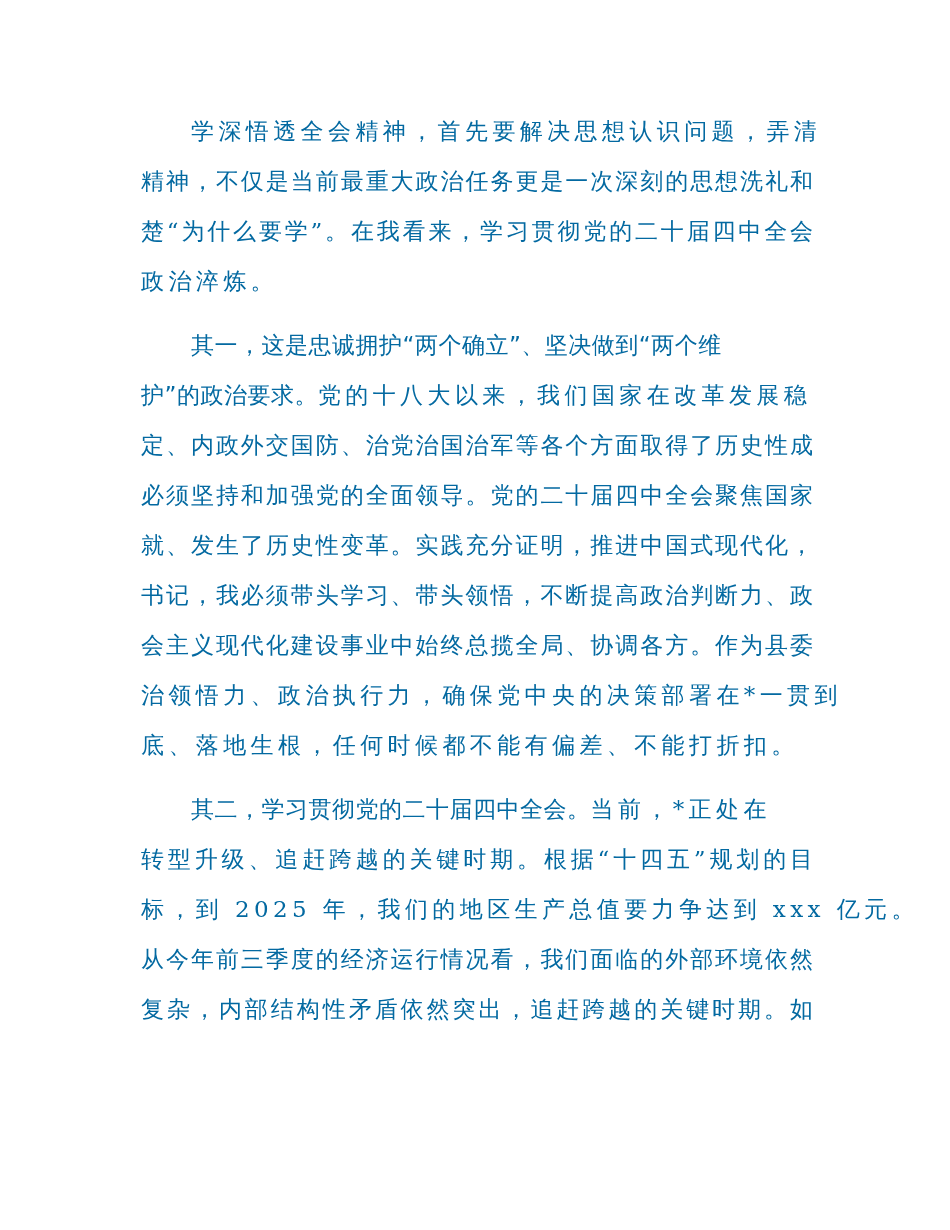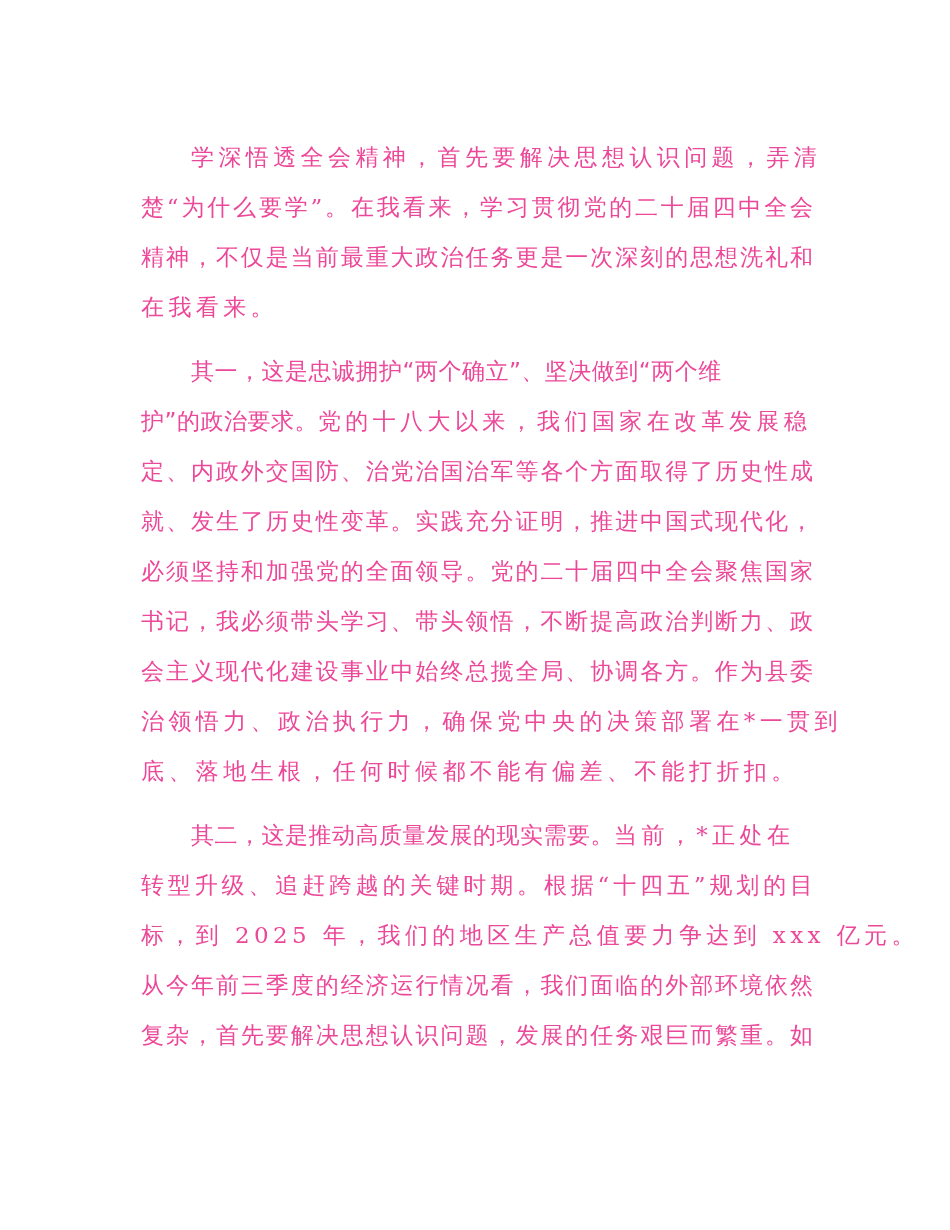--- a/index.html
+++ b/index.html
@@ -9,23 +9,23 @@
     }
     body {
       width: 950px;
       height: 1230px;
       position: relative;
       overflow: hidden;
     }
     .page {
       position: absolute;
       left: 141px;
-      top: 138px;
+      top: 112px;
       width: 672px;
-      color: #ec4899;
+      color: #0369a1;
       font-family: "DejaVu Serif", "Liberation Serif", serif;
       font-size: 23px;
     }
     .line {
       height: 50px;
       line-height: 38px;
       white-space: nowrap;
       letter-spacing: 4.4px;
     }
     .line.justify {
@@ -41,48 +41,48 @@
       letter-spacing: 0.5px;
     }
   </style>
 </head>
 <body>
 
 <div class="page">
 
   <div>
     <div class="line indent">学深悟透全会精神，首先要解决思想认识问题，弄清</div>
+    <div class="line justify">精神，不仅是当前最重大政治任务更是一次深刻的思想洗礼和</div>
     <div class="line justify">楚“为什么要学”。在我看来，学习贯彻党的二十届四中全会</div>
-    <div class="line justify">精神，不仅是当前最重大政治任务更是一次深刻的思想洗礼和</div>
-    <div class="line">在我看来。</div>
+    <div class="line">政治淬炼。</div>
   </div>
 
   <div class="para-gap"></div>
 
   <div>
     <div class="line indent">
       <span class="bold">其一，这是忠诚拥护“两个确立”、坚决做到“两个维</span>
     </div>
     <div class="line">
       <span class="bold">护”的政治要求。</span><span>党的十八大以来，我们国家在改革发展稳</span>
     </div>
     <div class="line justify">定、内政外交国防、治党治国治军等各个方面取得了历史性成</div>
+    <div class="line justify">必须坚持和加强党的全面领导。党的二十届四中全会聚焦国家</div>
     <div class="line justify">就、发生了历史性变革。实践充分证明，推进中国式现代化，</div>
-    <div class="line justify">必须坚持和加强党的全面领导。党的二十届四中全会聚焦国家</div>
     <div class="line justify">书记，我必须带头学习、带头领悟，不断提高政治判断力、政</div>
     <div class="line justify">会主义现代化建设事业中始终总揽全局、协调各方。作为县委</div>
     <div class="line">治领悟力、政治执行力，确保党中央的决策部署在*一贯到</div>
     <div class="line">底、落地生根，任何时候都不能有偏差、不能打折扣。</div>
   </div>
 
   <div class="para-gap"></div>
 
   <div>
     <div class="line indent">
-      <span class="bold">其二，这是推动高质量发展的现实需要。</span><span>当前，*正处在</span>
+      <span class="bold">其二，学习贯彻党的二十届四中全会。</span><span>当前，*正处在</span>
     </div>
     <div class="line justify">转型升级、追赶跨越的关键时期。根据“十四五”规划的目</div>
     <div class="line">标，到 2025 年，我们的地区生产总值要力争达到 xxx 亿元。</div>
     <div class="line justify">从今年前三季度的经济运行情况看，我们面临的外部环境依然</div>
-    <div class="line justify">复杂，首先要解决思想认识问题，发展的任务艰巨而繁重。如</div>
+    <div class="line justify">复杂，内部结构性矛盾依然突出，追赶跨越的关键时期。如</div>
   </div>
 
 </div>
 
 </body></html>

